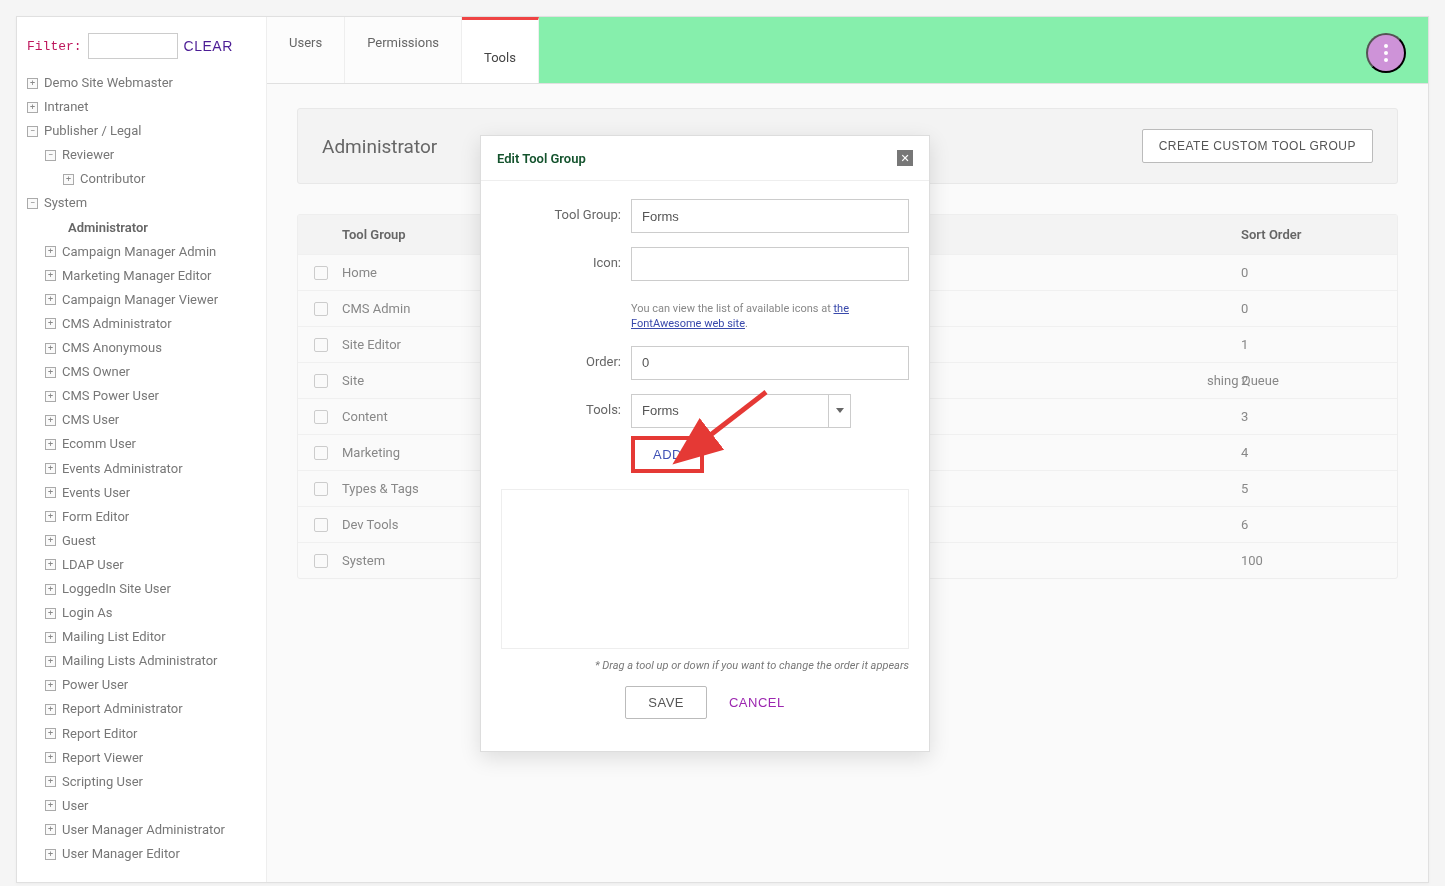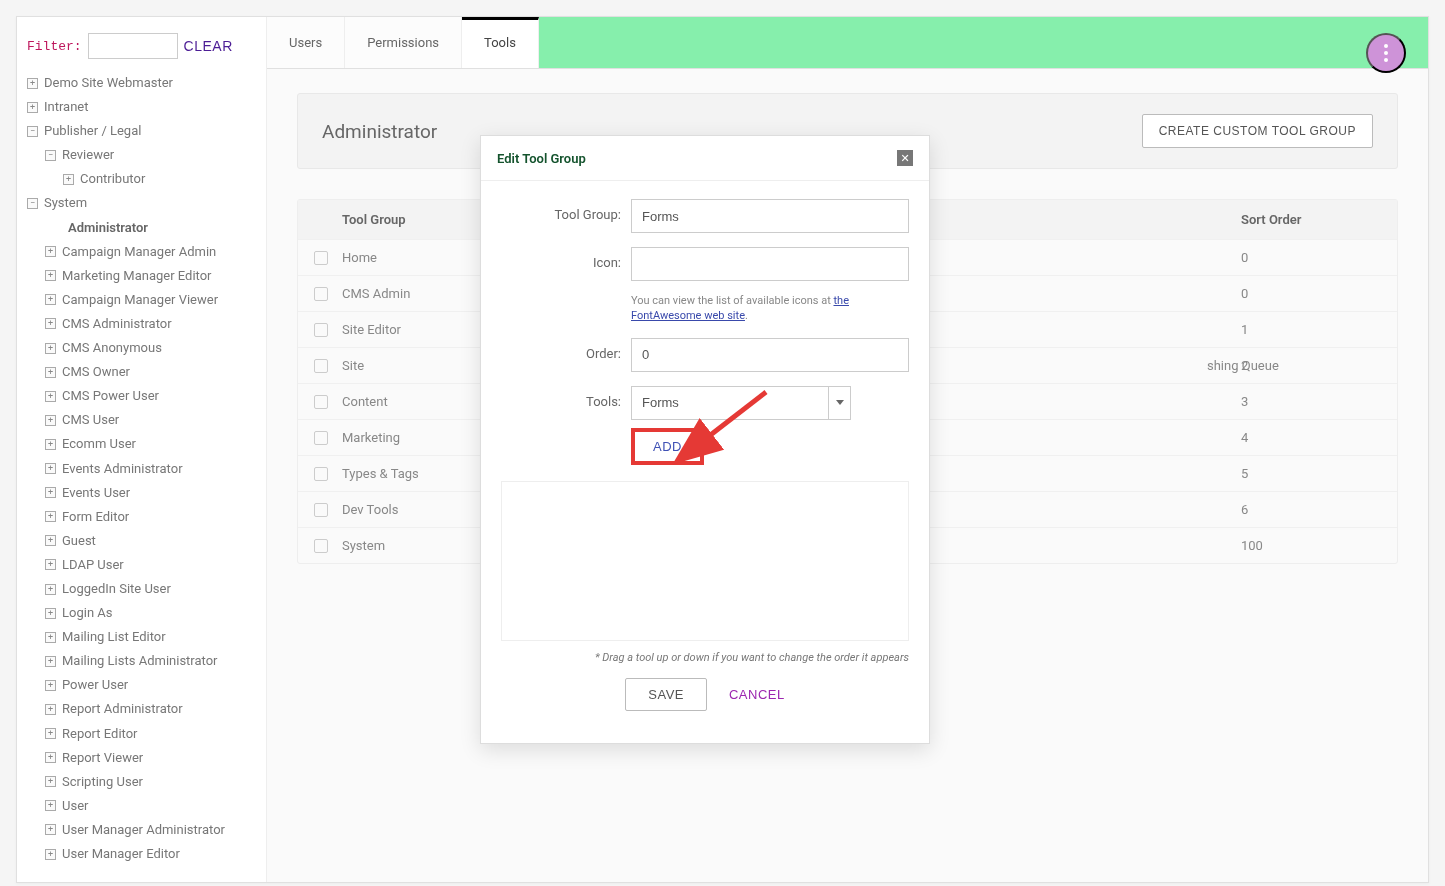--- a/index.html
+++ b/index.html
@@ -11,21 +11,21 @@
 .filter-label { color: #be185d; font-size: 13px; font-family: Liberation Mono, monospace; }
 .filter-input { width: 90px; height: 26px; border: 1px solid #ccc; padding: 2px 4px; font-size: 12px; }
 .clear-btn { color: #4c1d95; font-size: 14px; letter-spacing: 0.5px; background: none; border: none; cursor: pointer; }
 .tree { font-size: 13px; line-height: 1.7; color: #777; }
 .tree-node { display: flex; align-items: center; gap: 6px; padding: 1px 0; cursor: pointer; }
 .tree-node.bold { font-weight: 600; color: #666; }
 .expander { width: 11px; height: 11px; border: 1px solid #aaa; display: inline-flex; align-items: center; justify-content: center; font-size: 9px; line-height: 1; color: #888; background: #fafafa; flex-shrink: 0; }
 .main { flex: 1; background: #fafafa; position: relative; }
 .tabs { display: flex; border-bottom: 1px solid #e0e0e0; background: #86efac; position: relative; }
 .tab { padding: 18px 22px; font-size: 13px; color: #666; background: #fcfcfc; border-right: 1px solid #eee; cursor: pointer; }
-.tab.active { background: #fff; border-top: 3px solid #000000; padding-top: 15px; color: #444; }
+.tab.active { background: #fff; border-top: 3px solid #ef4444; padding-top: 30px; color: #444; }
 .fab { position: absolute; right: 22px; top: 16px; width: 40px; height: 40px; border-radius: 50%; background: #ce93d8; display: flex; align-items: center; justify-content: center; cursor: pointer; }
 .fab-dots { display: flex; flex-direction: column; gap: 3px; }
 .fab-dots span { width: 4px; height: 4px; background: #fff; border-radius: 50%; }
 .content-area { padding: 24px 30px; }
 .header-row { display: flex; align-items: center; justify-content: space-between; background: #f3f3f3; border: 1px solid #e8e8e8; border-radius: 3px; padding: 20px 24px; margin-bottom: 30px; }
 .page-title { font-size: 19px; font-weight: 400; color: #666; }
 .create-btn { border: 1px solid #bbb; background: #fff; color: #555; padding: 9px 16px; font-size: 12px; letter-spacing: 0.5px; cursor: pointer; border-radius: 2px; }
 .table { width: 100%; border: 1px solid #eee; border-radius: 3px; overflow: hidden; }
 .table-header { display: flex; background: #f3f3f3; font-weight: 600; color: #666; padding: 12px 16px; font-size: 13px; }
 .table-row { display: flex; align-items: center; border-top: 1px solid #f0f0f0; padding: 10px 16px; color: #888; font-size: 13px; }
@@ -35,21 +35,21 @@
 .checkbox { width: 14px; height: 14px; border: 1px solid #ccc; border-radius: 2px; cursor: pointer; }
 .modal { position: absolute; left: 480px; top: 135px; width: 450px; background: #fff; border: 1px solid #ddd; box-shadow: 0 6px 20px rgba(0,0,0,0.12); }
 .modal-header { display: flex; justify-content: space-between; align-items: center; padding: 14px 16px; border-bottom: 1px solid #eee; }
 .modal-title { font-size: 13px; font-weight: 600; color: #14532d; }
 .modal-close { width: 16px; height: 16px; background: #777; color: #fff; display: flex; align-items: center; justify-content: center; font-size: 11px; cursor: pointer; }
 .modal-body { padding: 18px 20px; }
 .form-row { display: flex; align-items: flex-start; margin-bottom: 14px; gap: 10px; }
 .form-label { width: 120px; text-align: right; font-size: 13px; color: #666; padding-top: 8px; }
 .form-field { flex: 1; }
 .text-input { width: 100%; height: 34px; border: 1px solid #ccc; padding: 6px 10px; font-size: 13px; color: #555; }
-.hint { font-size: 11px; color: #888; margin-top: 12px; line-height: 1.4; }
+.hint { font-size: 11px; color: #888; margin-top: 20px; line-height: 1.4; }
 .hint a { color: #3949ab; text-decoration: underline; }
 .combo { display: flex; width: 220px; }
 .combo-input { flex: 1; height: 34px; border: 1px solid #ccc; border-right: none; padding: 6px 10px; font-size: 13px; color: #555; }
 .combo-btn { width: 32px; border: 1px solid #ccc; background: #fff; cursor: pointer; display: flex; align-items: center; justify-content: center; }
 .combo-btn::after { content: ""; border-left: 4px solid transparent; border-right: 4px solid transparent; border-top: 5px solid #666; }
 .add-btn { margin-top: 8px; border: 4px solid #e53935; color: #3f51b5; background: #fff; padding: 7px 18px; font-size: 13px; letter-spacing: 0.5px; cursor: pointer; font-weight: 500; }
 .drag-area { margin-left: 0; margin-top: 16px; height: 160px; border: 1px solid #eee; background: #fff; }
 .drag-hint { font-size: 11px; font-style: italic; color: #777; text-align: right; margin-top: 10px; }
 .modal-footer { display: flex; justify-content: center; gap: 22px; padding: 14px; }
 .save-btn { border: 1px solid #bbb; background: #fff; color: #555; padding: 8px 22px; font-size: 13px; cursor: pointer; border-radius: 2px; letter-spacing: 0.5px; }

